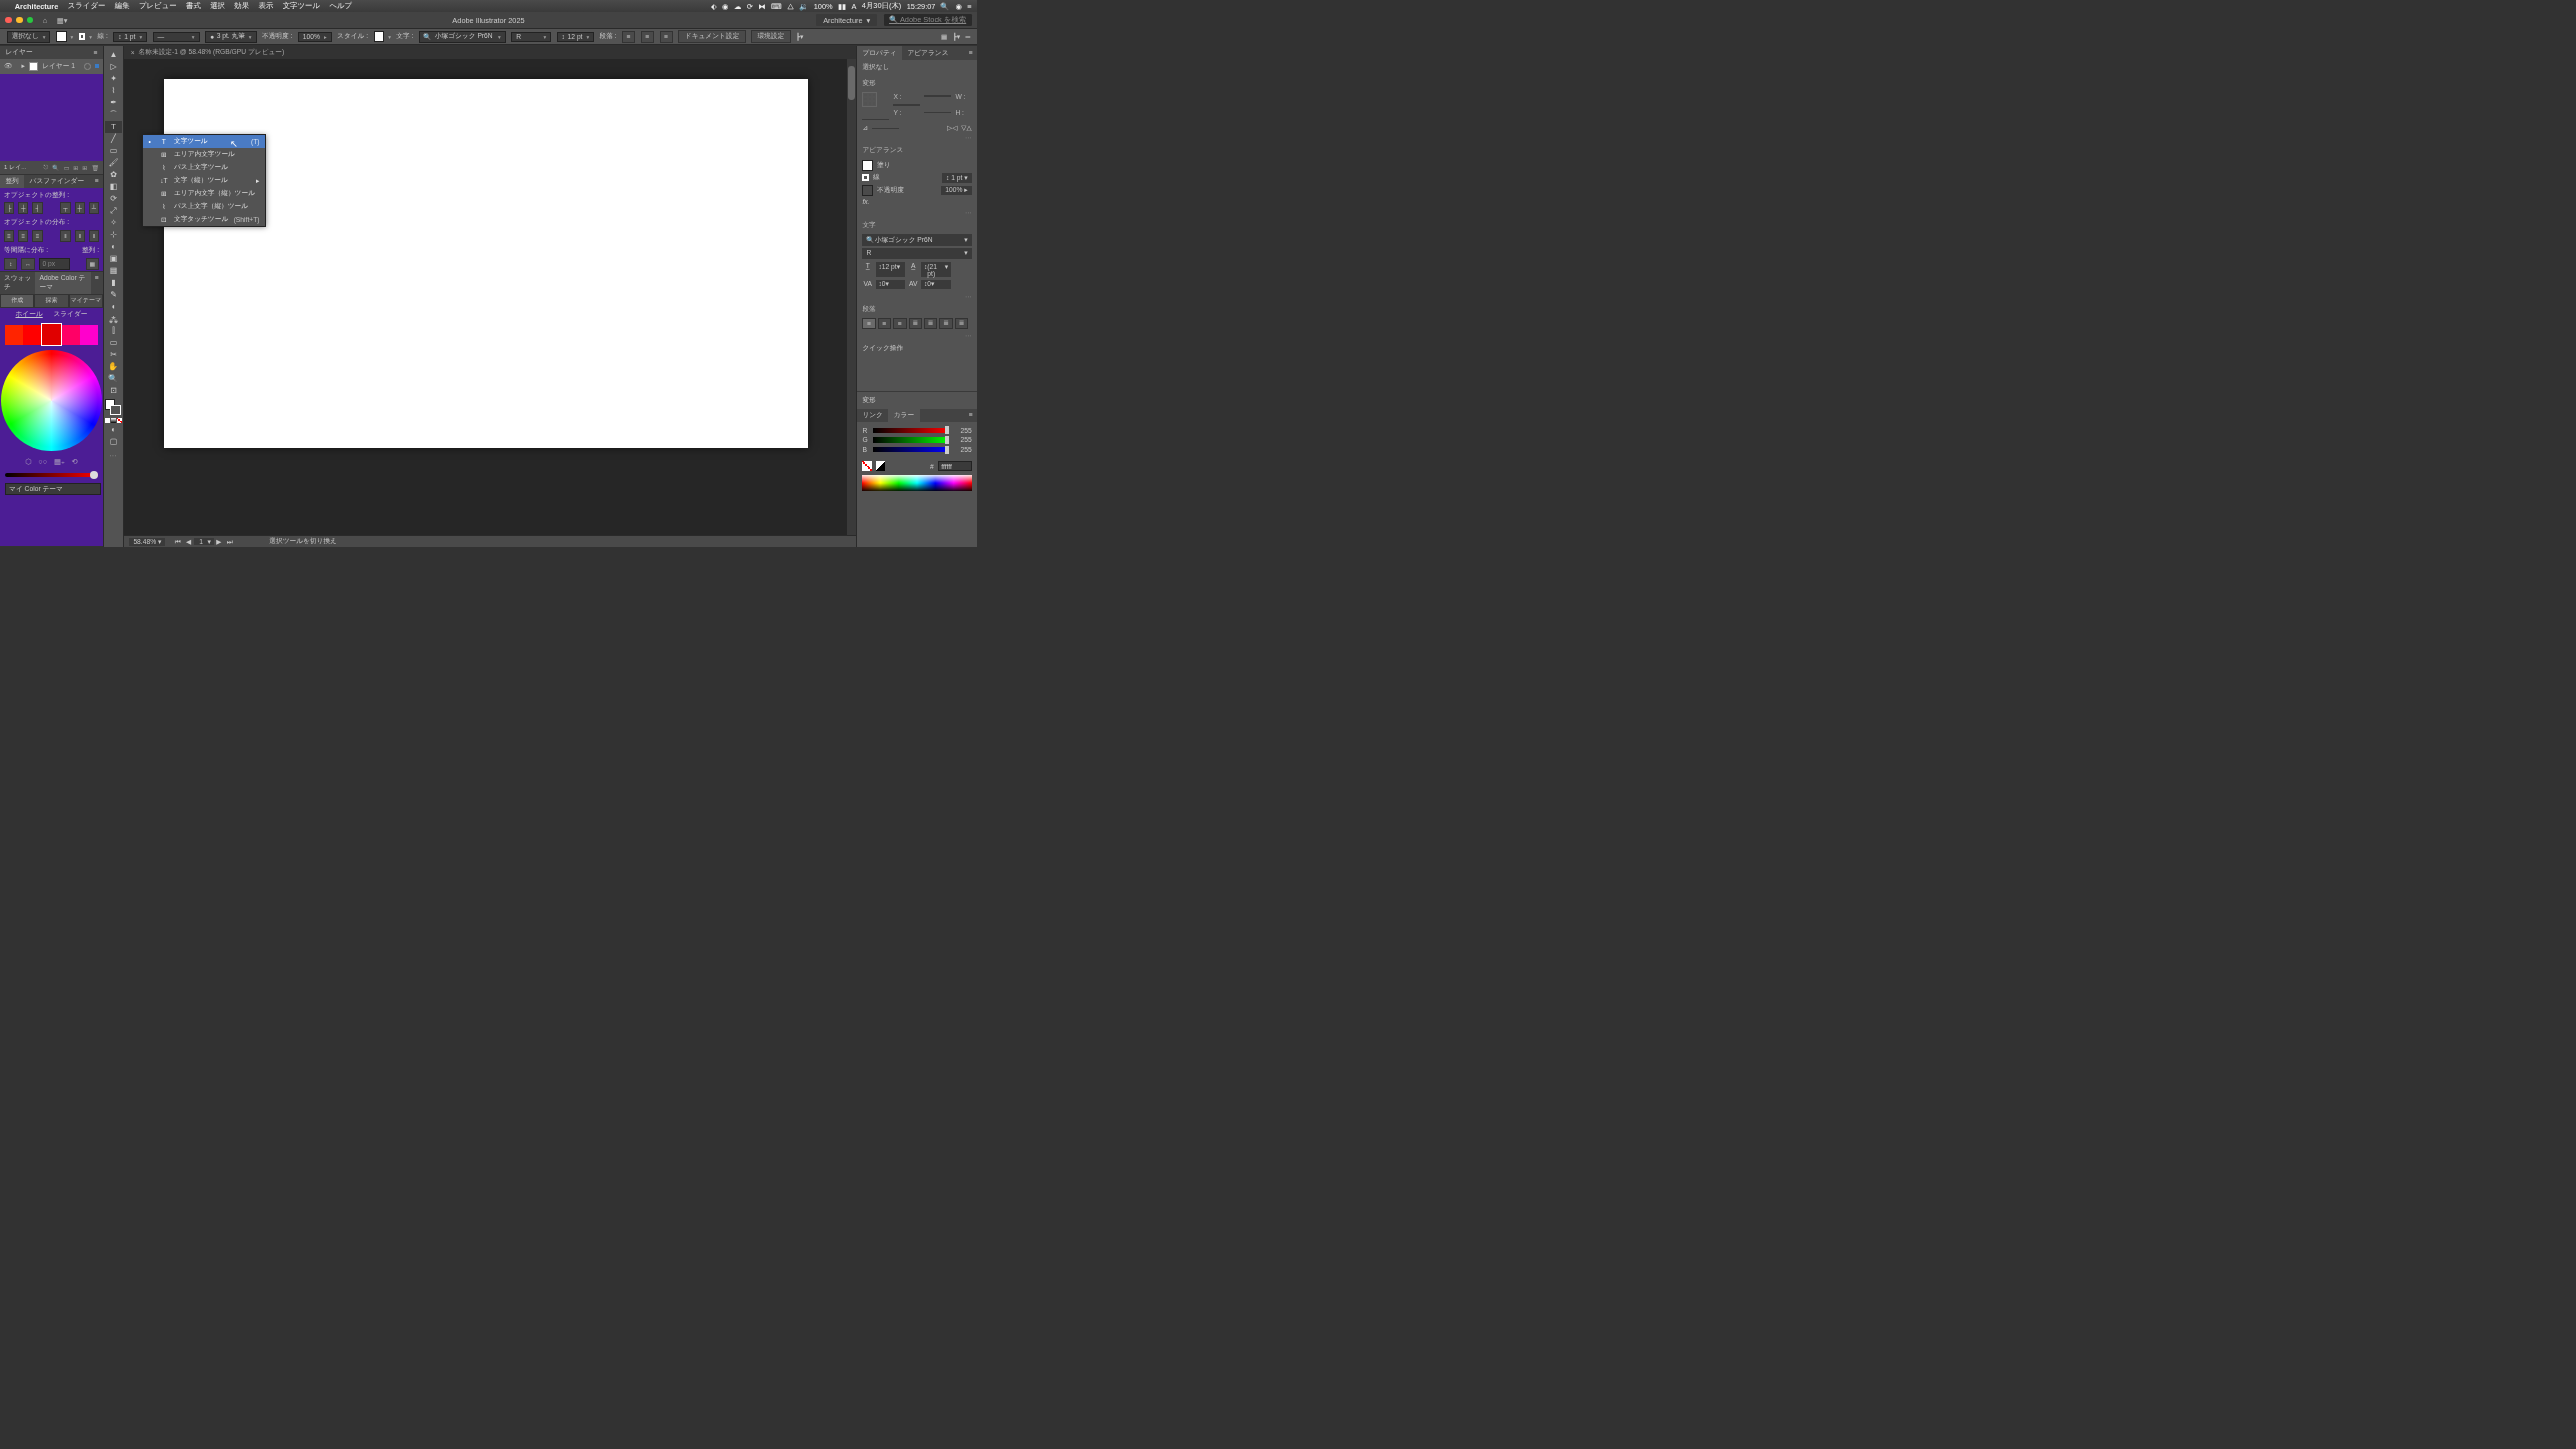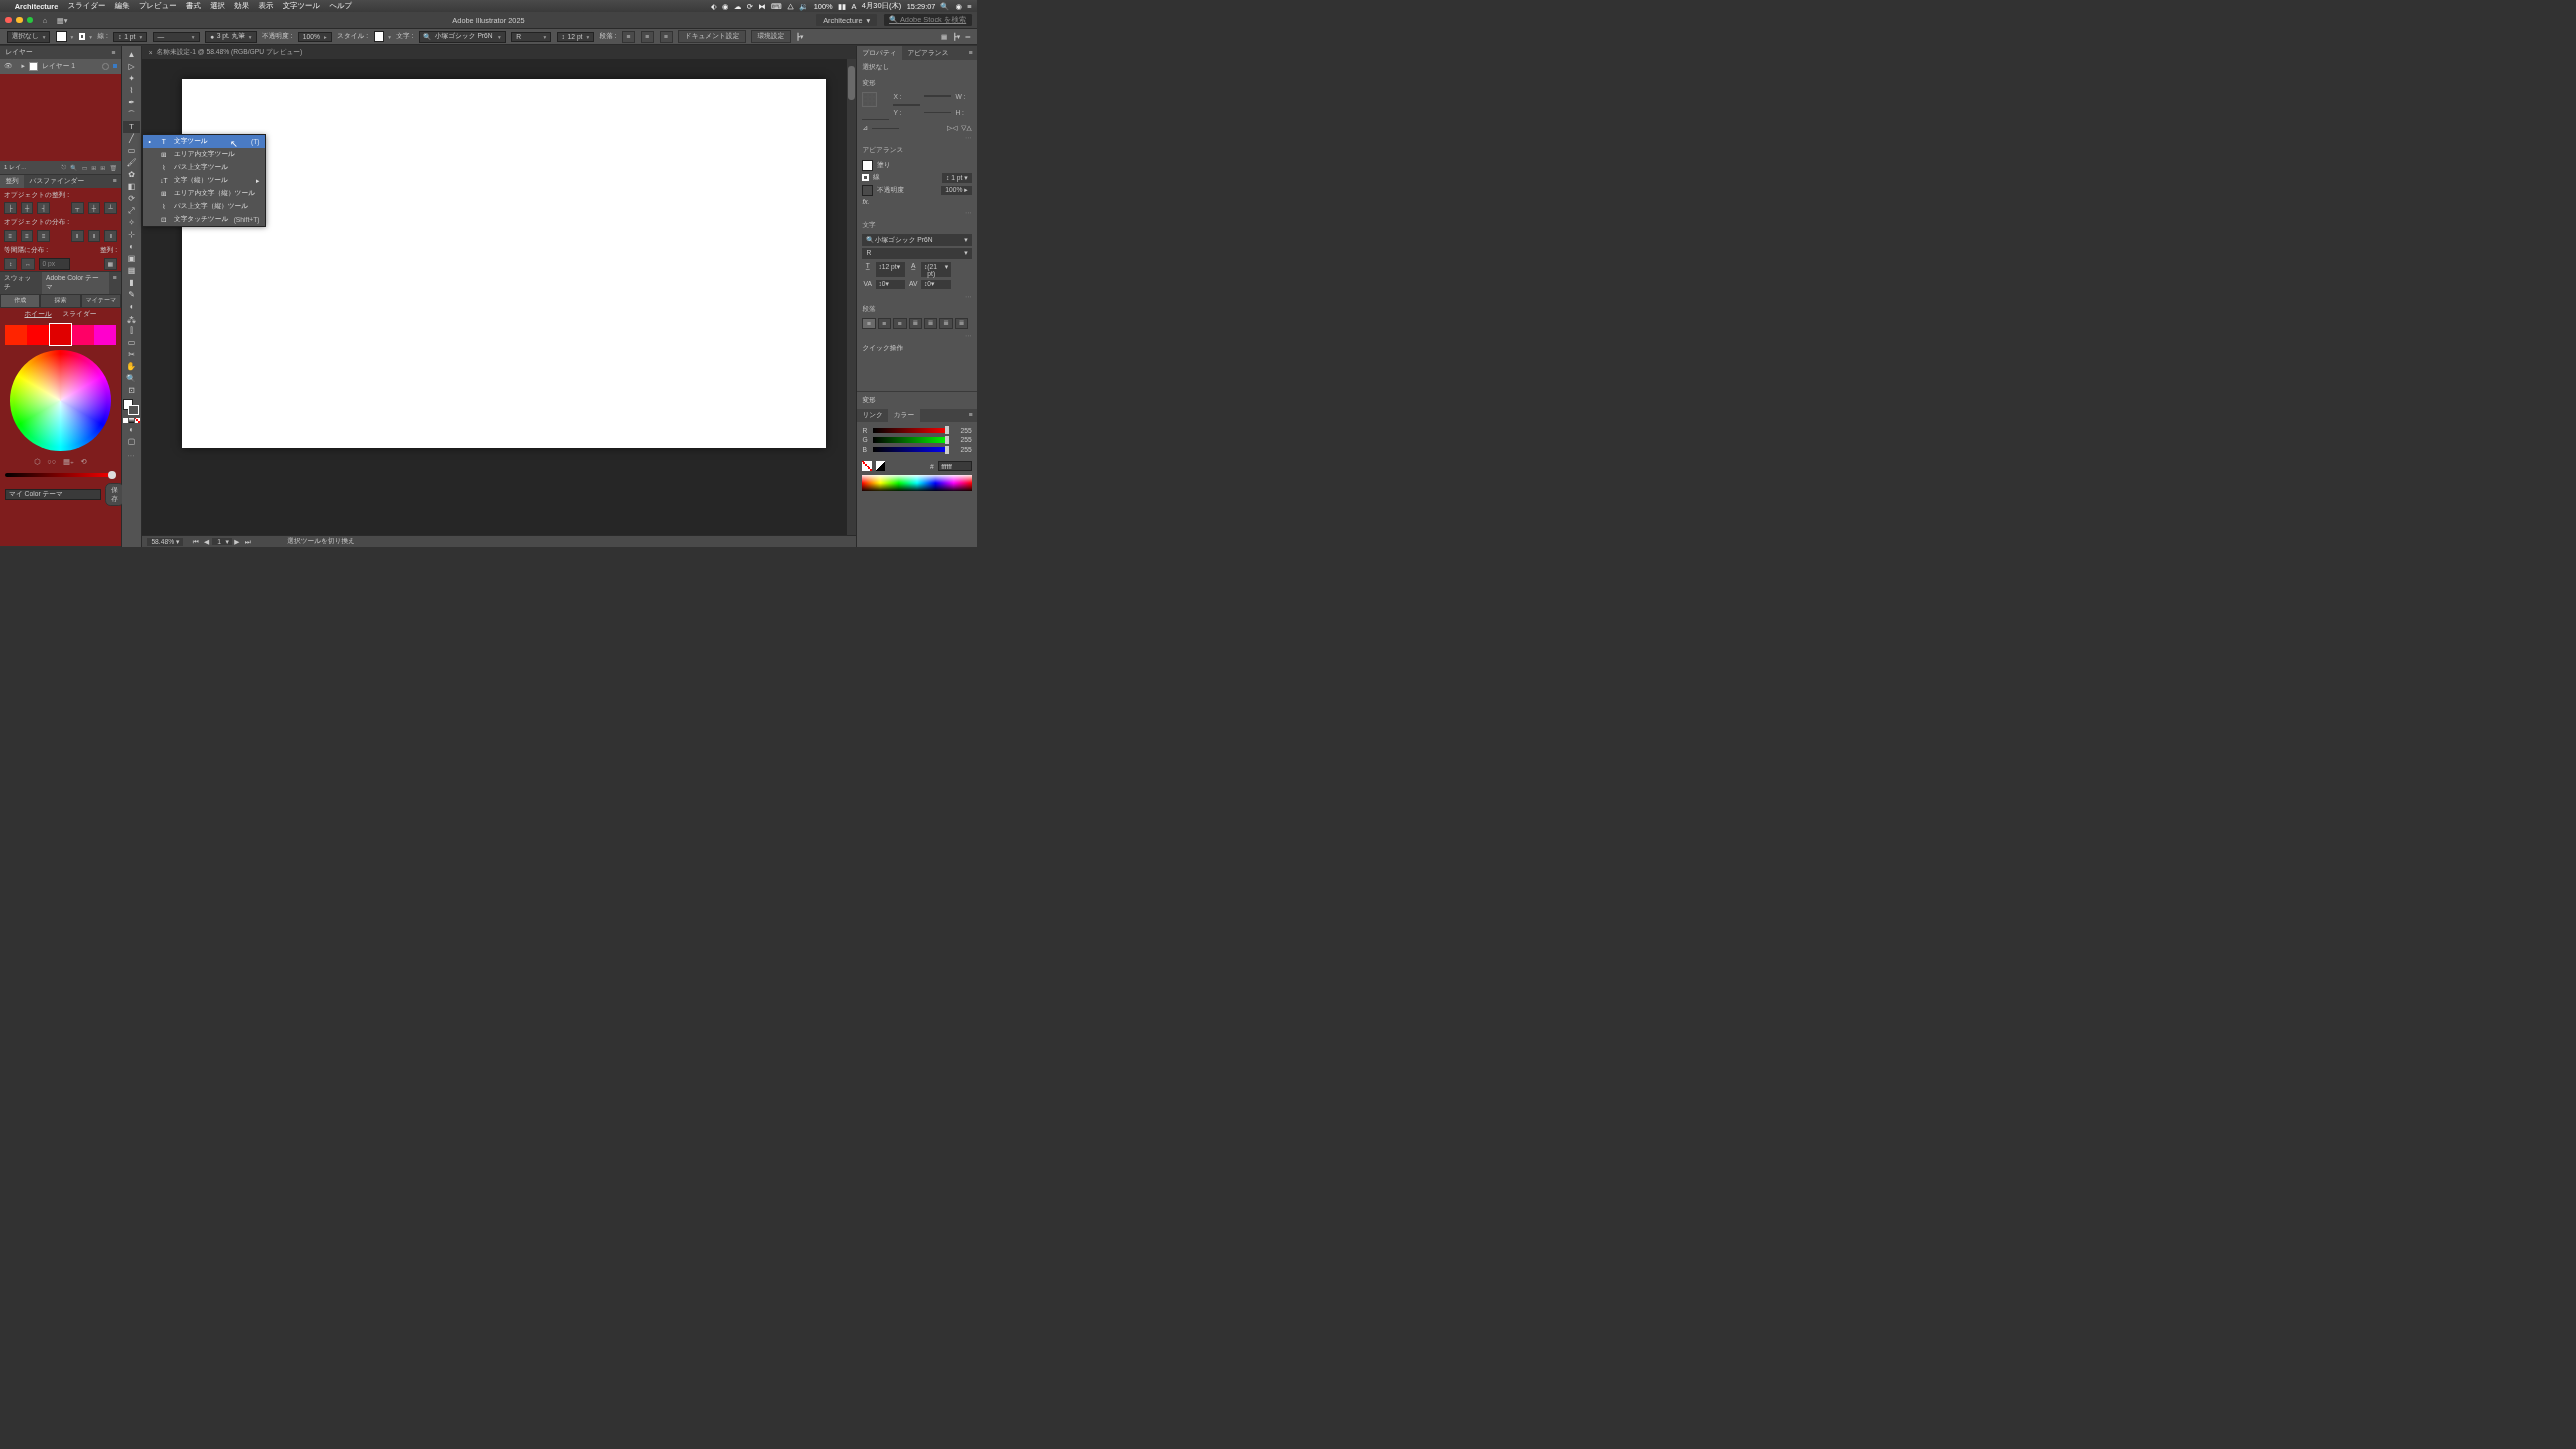--- a/index.html
+++ b/index.html
@@ -29,21 +29,21 @@
 .control-bar .swatch { width: 10.7px; height: 10.7px; border: 0.7px solid #222; }
 .control-bar .dd { background: #3a3a3a; padding: 0.7px 4px; border: 0.7px solid #222; display: flex; align-items: center; gap: 2.7px; }
 .control-bar .icon-btn { width: 13.4px; height: 12px; background: #4a4a4a; border: 0.7px solid #333; display: flex; align-items: center; justify-content: center; }
 .control-bar .spacer { flex: 1; }
 .control-bar .btn { background: #4a4a4a; border: 0.7px solid #333; padding: 1.3px 5.4px; }
 
 
 .main { position: absolute; top: 46px; bottom: 0; left: 0; right: 0; display: flex; }
 
 
-.left-panels { width: 122px; background: #7f1d1d; display: flex; flex-direction: column; border-right: 0.7px solid #2a2a2a; }
+.left-panels { width: 104px; background: #4c1d95; display: flex; flex-direction: column; border-right: 0.7px solid #2a2a2a; }
 .panel { border-bottom: 0.7px solid #333; }
 .panel-header { background: #434343; padding: 2px 5.4px; font-size: 6.7px; display: flex; align-items: center; }
 .panel-header .menu-icon { margin-left: auto; }
 .layer-row { display: flex; align-items: center; height: 14.8px; background: #5a5a5a; padding: 0 4px; gap: 4px; font-size: 6.7px; }
 .layer-row .eye { width: 9.4px; }
 .layer-row .swatch-sm { width: 9.4px; height: 9.4px; background: #fff; border: 0.7px solid #888; }
 .layer-row .target { margin-left: auto; width: 6.7px; height: 6.7px; border: 0.7px solid #888; border-radius: 50%; }
 .panel-footer { height: 13.4px; background: #4a4a4a; display: flex; align-items: center; padding: 0 4px; gap: 4px; font-size: 6px; }
 .panel-footer .spacer { flex: 1; }
 .panel-footer .ico { opacity: .7; }
@@ -67,21 +67,21 @@
 .color-strip { display:flex; height:20px; margin:2.7px 5.4px; }
 .color-strip div { flex:1; }
 .color-strip .sel { border:1.3px solid #fff; margin-top:-1.3px; margin-bottom:-1.3px; }
 .color-wheel-area { position:relative; height:107px; display:flex; justify-content:center; align-items:center; }
 .color-wheel { width:101px; height:101px; border-radius:50%; background: conic-gradient(red,magenta,blue,cyan,lime,yellow,red); position:relative; }
 .color-wheel::after { content:''; position:absolute; inset:0; border-radius:50%; background: radial-gradient(circle, rgba(255,255,255,.9) 0%, rgba(255,255,255,0) 65%); }
 .swatch-icons { display:flex; gap:6.7px; padding:2.7px 5.4px; justify-content:center; }
 .swatch-icons span { opacity:.7; }
 .bright-slider { margin:4px 5.4px; height:4px; background:linear-gradient(to right,#000,#f00); position:relative; border-radius:2px; }
 .bright-slider .knob { position:absolute; right:0; top:-2px; width:8px; height:8px; border-radius:50%; background:#ddd; }
-.theme-row { display:flex; padding:2.7px 5.4px; gap:4px; align-items:center; }
+.theme-row { display:flex; padding:2.7px 5.4px; gap:4px; align-items:flex-start; }
 .theme-row input { flex:1; background:#3a3a3a; border:0.7px solid #222; padding:1.3px 2.7px; color:#ccc; font-size:6.7px; }
 .theme-row button { background:#4a4a4a; border:0.7px solid #333; padding:1.3px 5.4px; color:#ccc; font-size:6.7px; border-radius:5.4px; }
 
 
 .toolbar { width: 20px; background: #535353; display: flex; flex-direction: column; align-items: center; padding-top: 2.7px; gap: 0; border-right:0.7px solid #2a2a2a; position:relative; }
 .toolbar .tool { width: 17.4px; height: 12px; display: flex; align-items: center; justify-content: center; color: #ccc; font-size: 8px; cursor: pointer; }
 .toolbar .tool.active { background: #3a3a3a; }
 .toolbar .fill-stroke { margin-top:2.7px; position:relative; width:17.4px; height:17.4px; }
 .toolbar .fill-stroke .fill { position:absolute; width:10.7px; height:10.7px; background:#fff; border:0.7px solid #222; top:0; left:0; }
 .toolbar .fill-stroke .stroke { position:absolute; width:10.7px; height:10.7px; border:1.3px solid #fff; top:5.4px; left:5.4px; background:#535353; }

